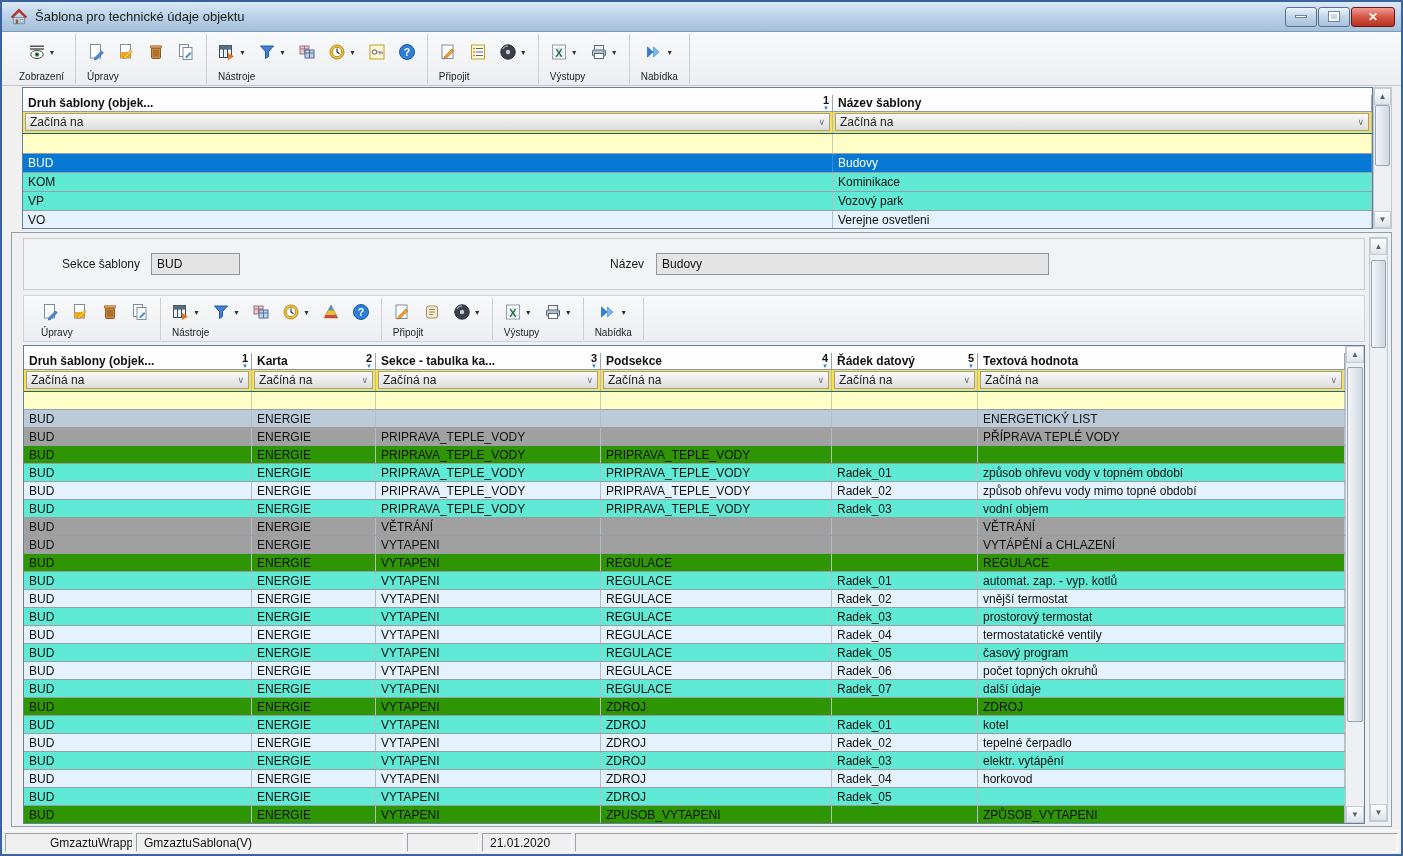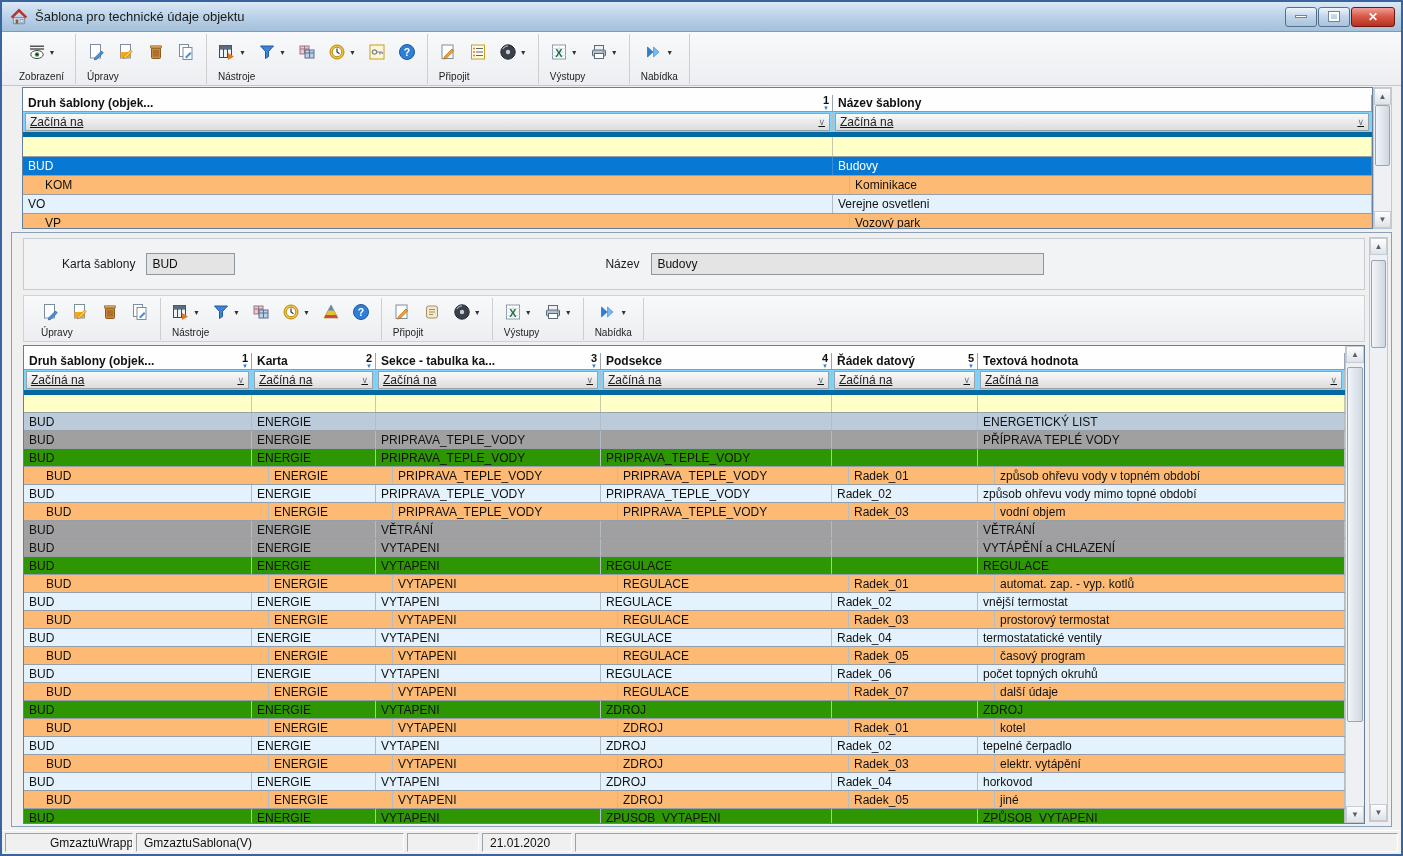--- a/index.html
+++ b/index.html
@@ -40,34 +40,34 @@
   .gridcols { flex:1; min-width:0; overflow:hidden; display:flex; flex-direction:column; }
   .g-row { display:grid; }
   .grid-top .g-row { grid-template-columns:810px 1fr; }
   .grid-bot .g-row { grid-template-columns:228px 124px 225px 231px 146px 1fr; }
   .g-h { background:#fefefe; border-bottom:1px solid #8e9aa6; flex:0 0 22px; }
   .g-h .cell { display:flex; align-items:center; font-weight:bold; padding:0 3px 0 5px;
     border-right:1px solid #9aa5b1; overflow:hidden; white-space:nowrap;margin-top:7px; }
   .sortind { margin-left:auto; display:flex; flex-direction:column; align-items:center; line-height:1; padding-left:3px; }
   .sortind .n { font-weight:bold; font-size:11px; }
   .sortind .a { color:#2f7fd6; font-size:6px; margin-top:-1px; }
-  .g-f { flex:0 0 22px; background:#7dd3fc; border-bottom:5px solid #0369a1;text-decoration:underline; }
+  .g-f { flex:0 0 22px; background:#fde047; border-bottom:1px solid #0369a1; }
   .g-f .cell { padding:1px 2px; border-right:1px solid #b4bcc4; }
   .combo { height:18px; background:linear-gradient(#fafafa,#dcdcdc); border:1px solid #98a0a8;
     display:flex; align-items:center; padding:0 4px; color:#222; overflow:hidden; white-space:nowrap; }
   .combo .chev { margin-left:auto; color:#6a737c; font-size:9px; }
   .g-y .cell { background:var(--c-filter); border-right:1px solid #c9c9a8; }
   .grid-top .g-y { flex:0 0 20px; border-bottom:1px solid #98a0a8; }
   .grid-bot .g-y { flex:0 0 18px; border-bottom:1px solid #98a0a8; }
   .g-r { border-bottom:1px solid #989ea6; }
   .grid-top .g-r { flex:0 0 19px; }
   .grid-bot .g-r { flex:0 0 18px; }
   .g-r .cell { padding:0 5px; border-right:1px solid #b4bcc4; display:flex; align-items:center;
     overflow:hidden; white-space:nowrap; }
-  .rt-a { background:#fdba74;padding-left:17px; }
+  .rt-a { background:#5eead4; }
   .rt-b { background:var(--c-alt); }
   .rt-karta { background:var(--c-karta); }
   .rt-sekce { background:var(--c-sekce); }
   .rt-podsekce { background:var(--c-green); }
   .rt-sel { background:var(--c-sel); color:#fff; }
   .rt-sel .cell { border-right-color:#3a8cd8; }
 
   
   .sbar { width:19px; flex:0 0 19px; background:#eef0f3; border-left:1px solid #c0c8d0; display:flex; flex-direction:column; }
   .sbar.standalone { border:1px solid #c0c8d0; }
@@ -349,42 +349,42 @@
             <div class="cell"></div>
           </div>
           <div class="g-row g-r rt-sel">
             <div class="cell">BUD</div>
             <div class="cell">Budovy</div>
           </div>
           <div class="g-row g-r rt-a">
             <div class="cell">KOM</div>
             <div class="cell">Kominikace</div>
           </div>
+          <div class="g-row g-r rt-a">
+            <div class="cell">VP</div>
+            <div class="cell">Vozový park</div>
+          </div>
           <div class="g-row g-r rt-b">
             <div class="cell">VO</div>
             <div class="cell">Verejne osvetleni</div>
-          </div>
-          <div class="g-row g-r rt-a">
-            <div class="cell">VP</div>
-            <div class="cell">Vozový park</div>
           </div>
         </div>
     </div>
     <div class="sbar standalone" id="sbar-top">
         <div class="sb-arr">▲</div>
         <div class="sb-track">
           <div class="sb-thumb" style="top: 0%; height: 58%;"></div>
         </div>
         <div class="sb-arr">▼</div>
       </div>
   </div>
 
   <div class="lower">
     <div class="fields">
-      <span class="flabel" style="margin-left:38px">Karta šablony</span>
+      <span class="flabel" style="margin-left:38px">Sekce šablony</span>
       <span class="ffield" style="margin-left:11px; width:89px">BUD</span>
       <span class="flabel" style="margin-left:370px">Název</span>
       <span class="ffield" style="margin-left:12px; width:393px">Budovy</span>
     </div>
 
     <div class="toolbar detail" id="toolbar-detail">
         <div class="tb-group">
           <div class="tb-icons">
             <div class="tb-btn">
               <span class="ic">
@@ -814,21 +814,20 @@
               <div class="cell">ZDROJ</div>
               <div class="cell">Radek_04</div>
               <div class="cell">horkovod</div>
             </div>
             <div class="g-row g-r rt-a">
               <div class="cell">BUD</div>
               <div class="cell">ENERGIE</div>
               <div class="cell">VYTAPENI</div>
               <div class="cell">ZDROJ</div>
               <div class="cell">Radek_05</div>
-              <div class="cell">jiné</div>
             </div>
             <div class="g-row g-r rt-podsekce">
               <div class="cell">BUD</div>
               <div class="cell">ENERGIE</div>
               <div class="cell">VYTAPENI</div>
               <div class="cell">ZPUSOB_VYTAPENI</div>
               <div class="cell"></div>
               <div class="cell">ZPŮSOB_VYTAPENI</div>
             </div>
           </div>

